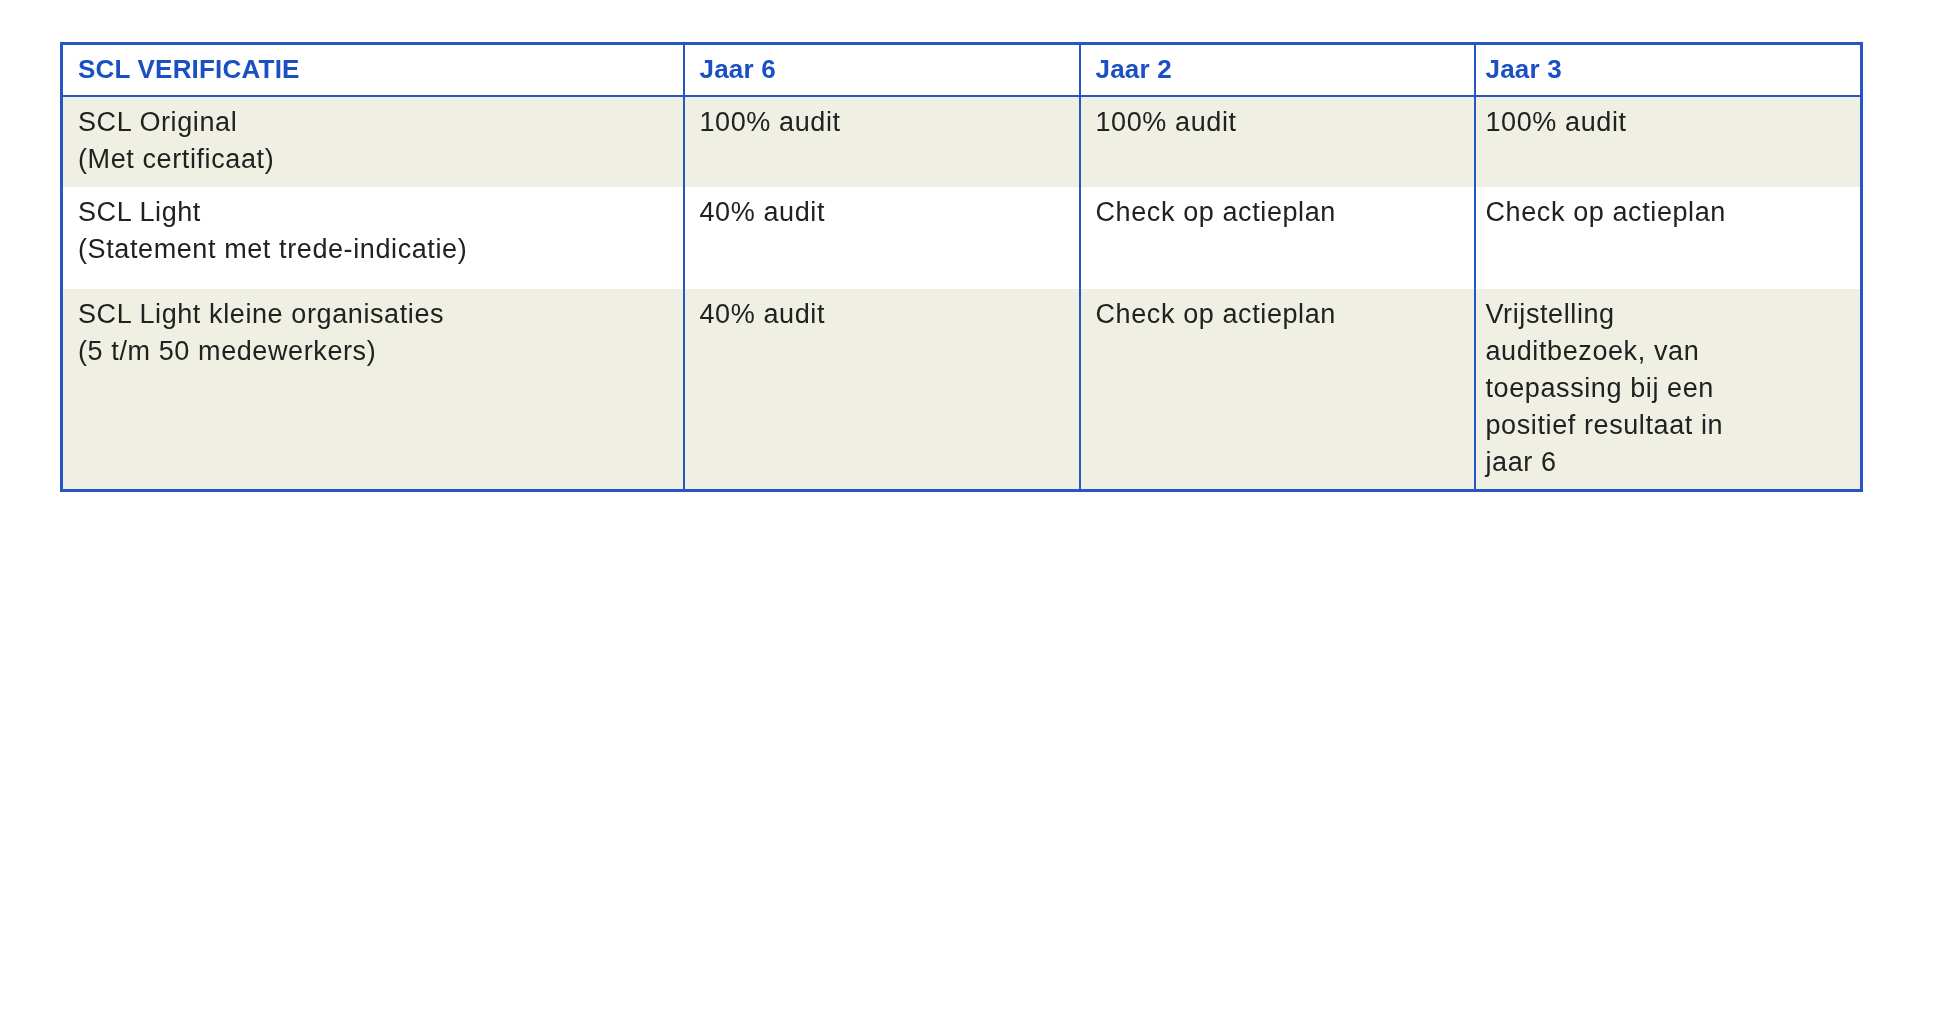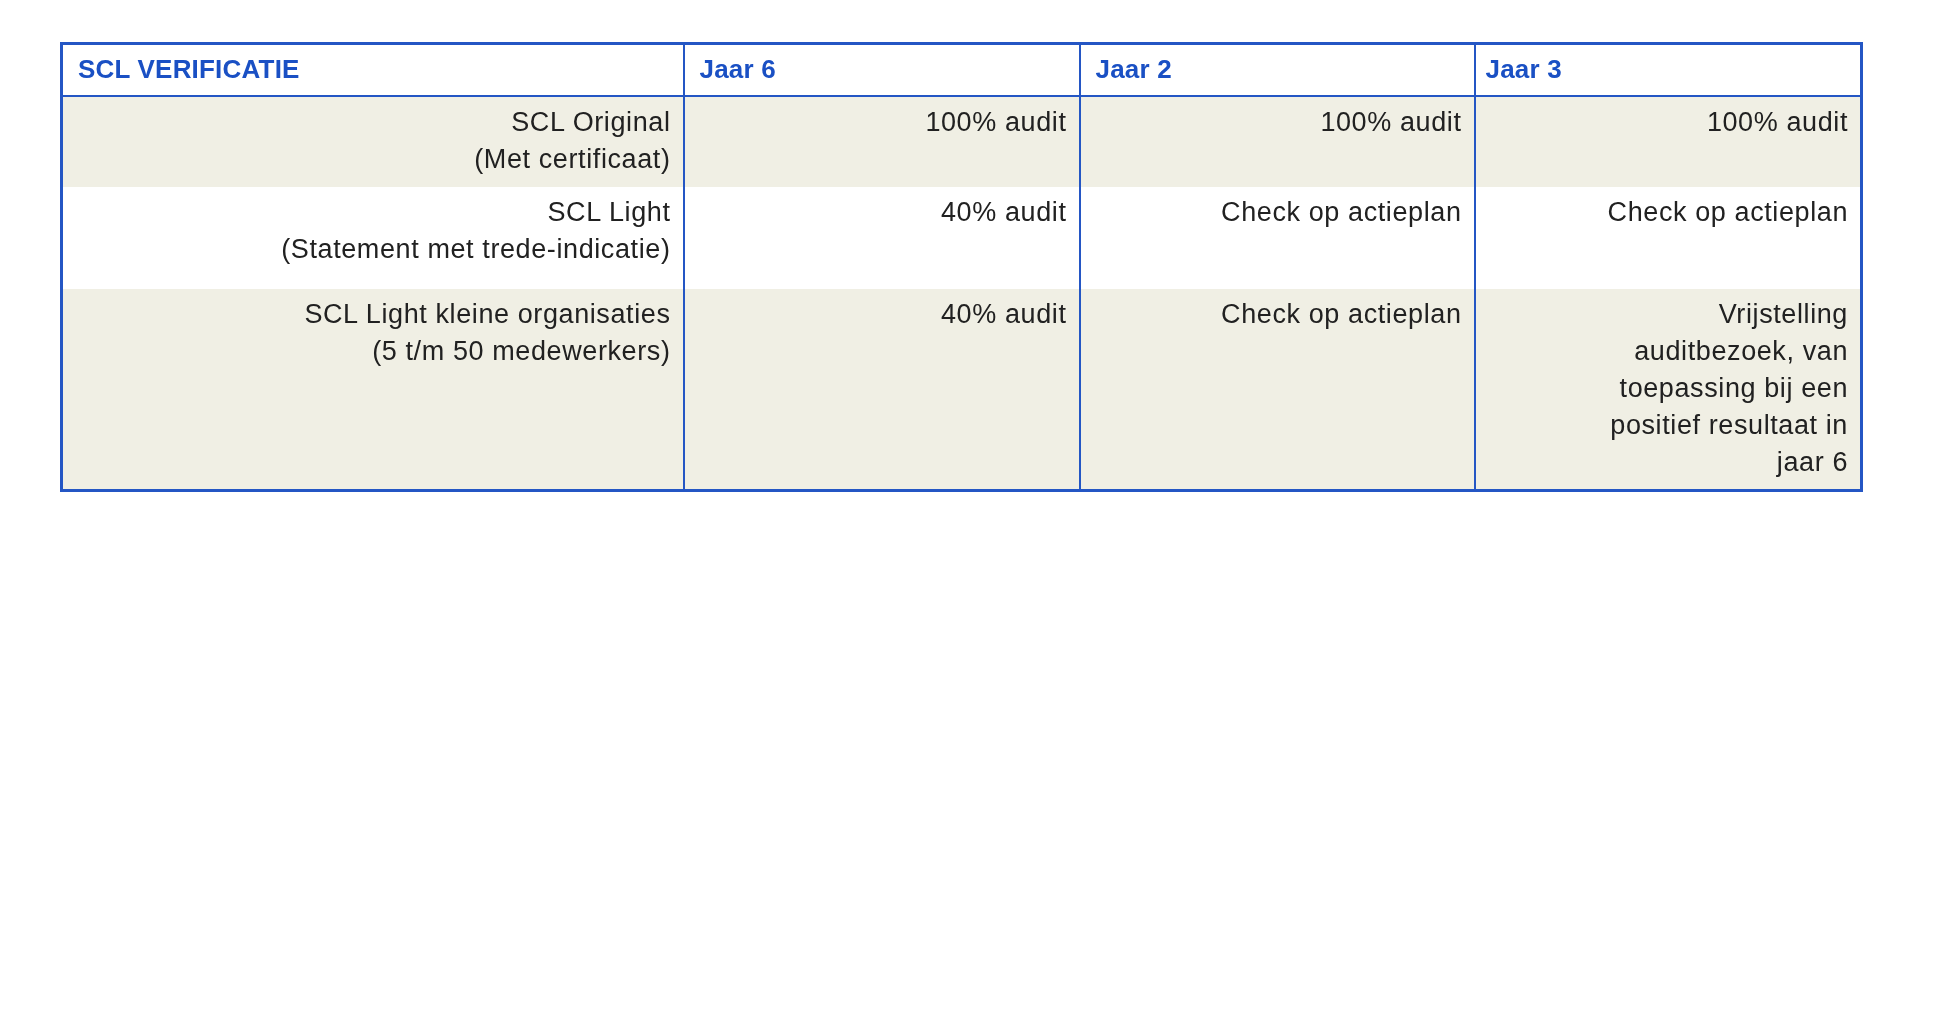--- a/index.html
+++ b/index.html
@@ -49,21 +49,20 @@
     font-size: 26px;
     font-weight: 700;
     letter-spacing: 0.2px;
   }
   tbody td {
     color: #212121;
     font-size: 27px;
     font-weight: 400;
     line-height: 37px;
     letter-spacing: 0.6px;
-    text-align: right;
   }
   tbody tr:nth-child(odd) td {
     background: #f0efe4;
   }
   tbody tr:nth-child(even) td {
     background: #ffffff;
   }
   tr.r0 td { height: 91px; }
   tr.r1 td { height: 97px; }
   tr.r2 td { height: 102px; }

